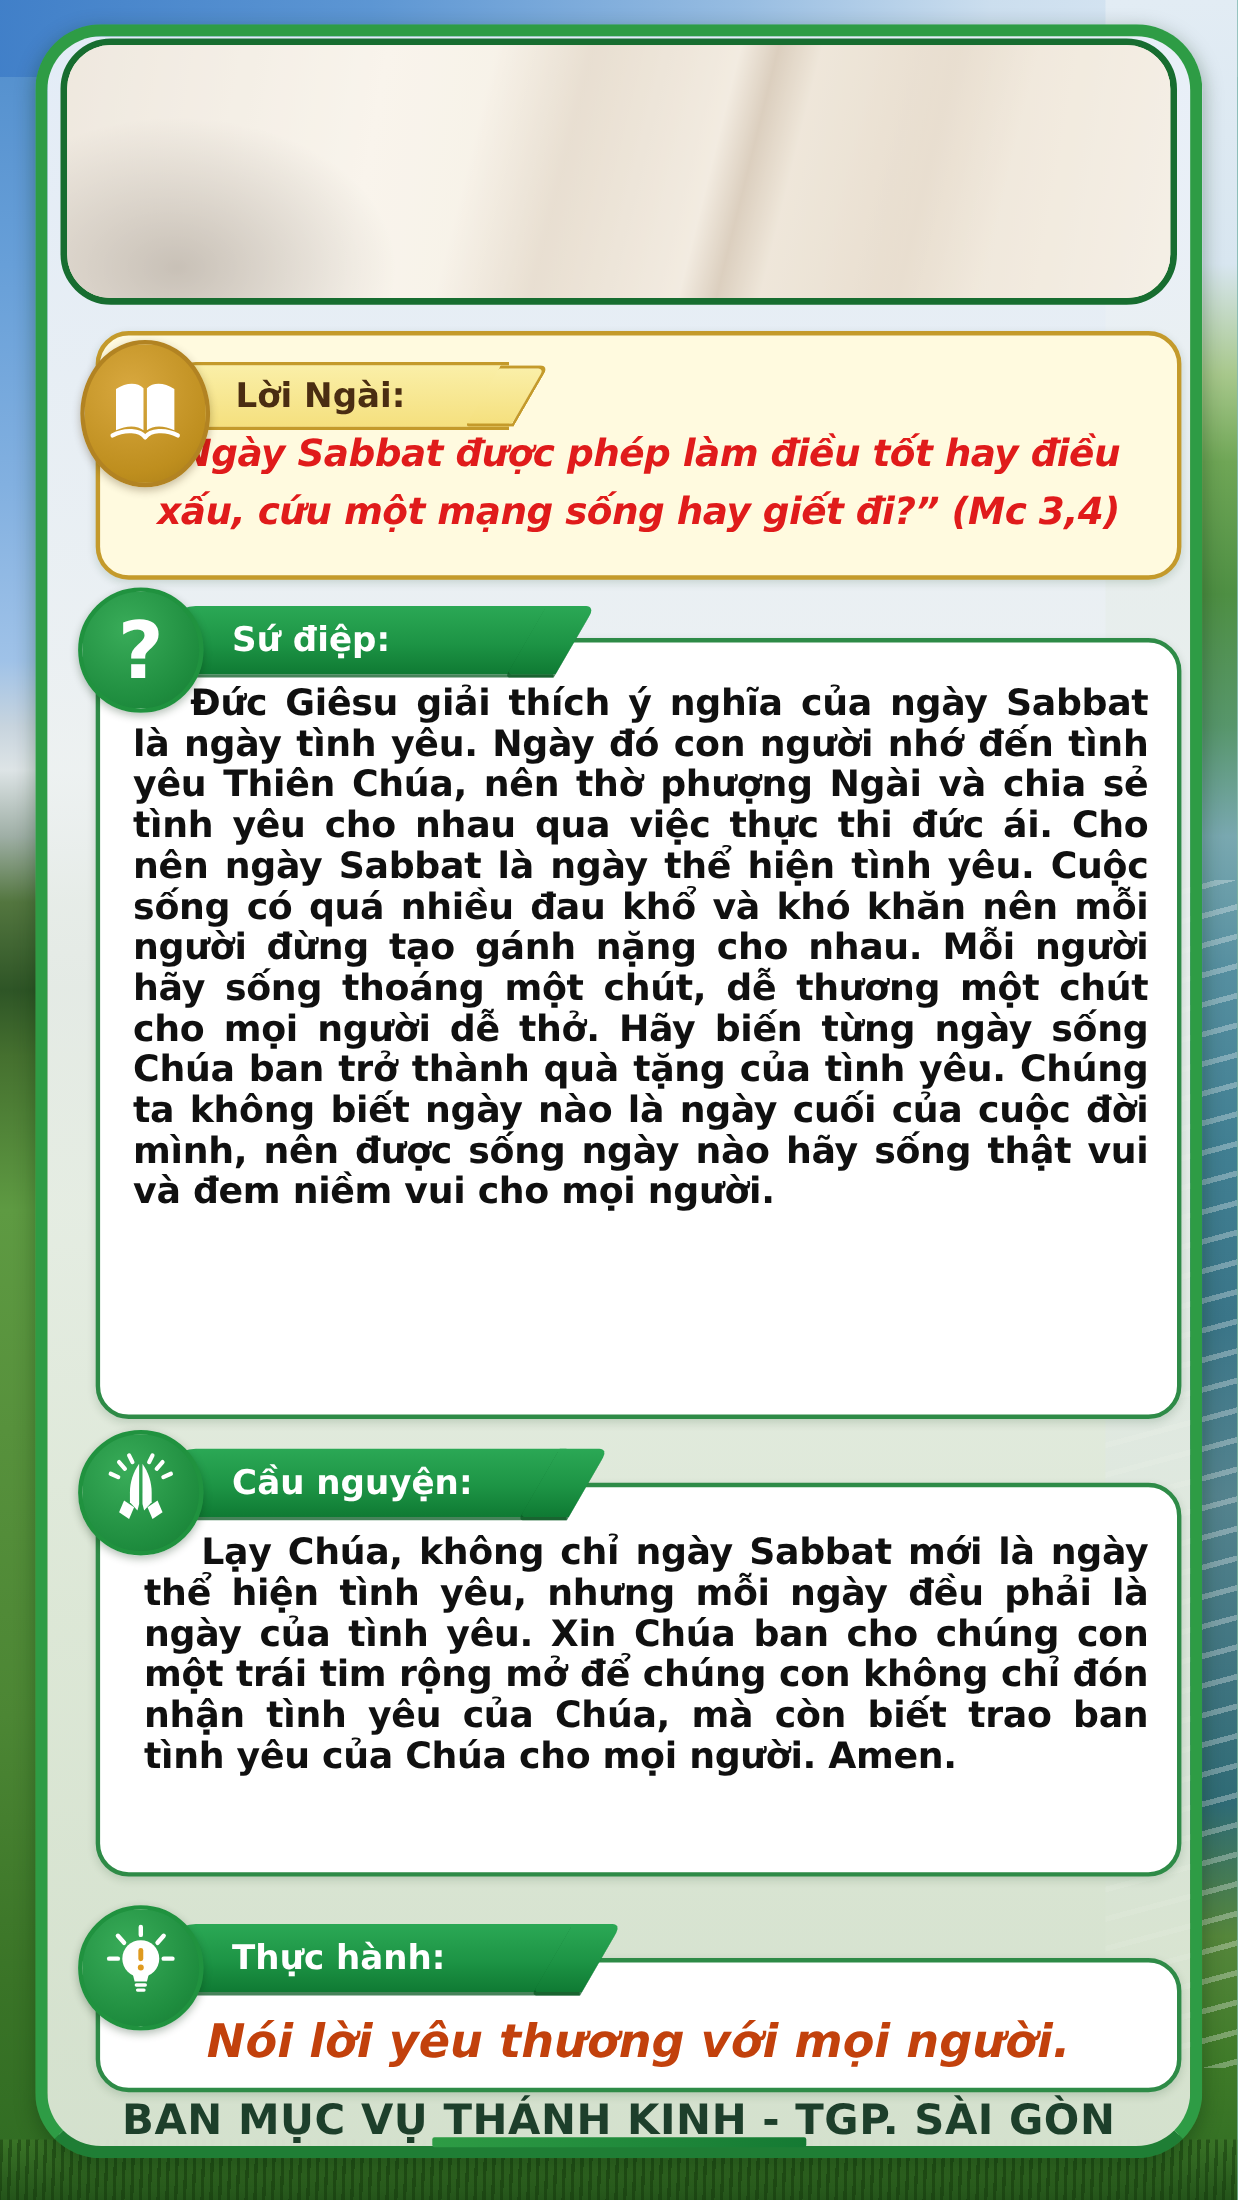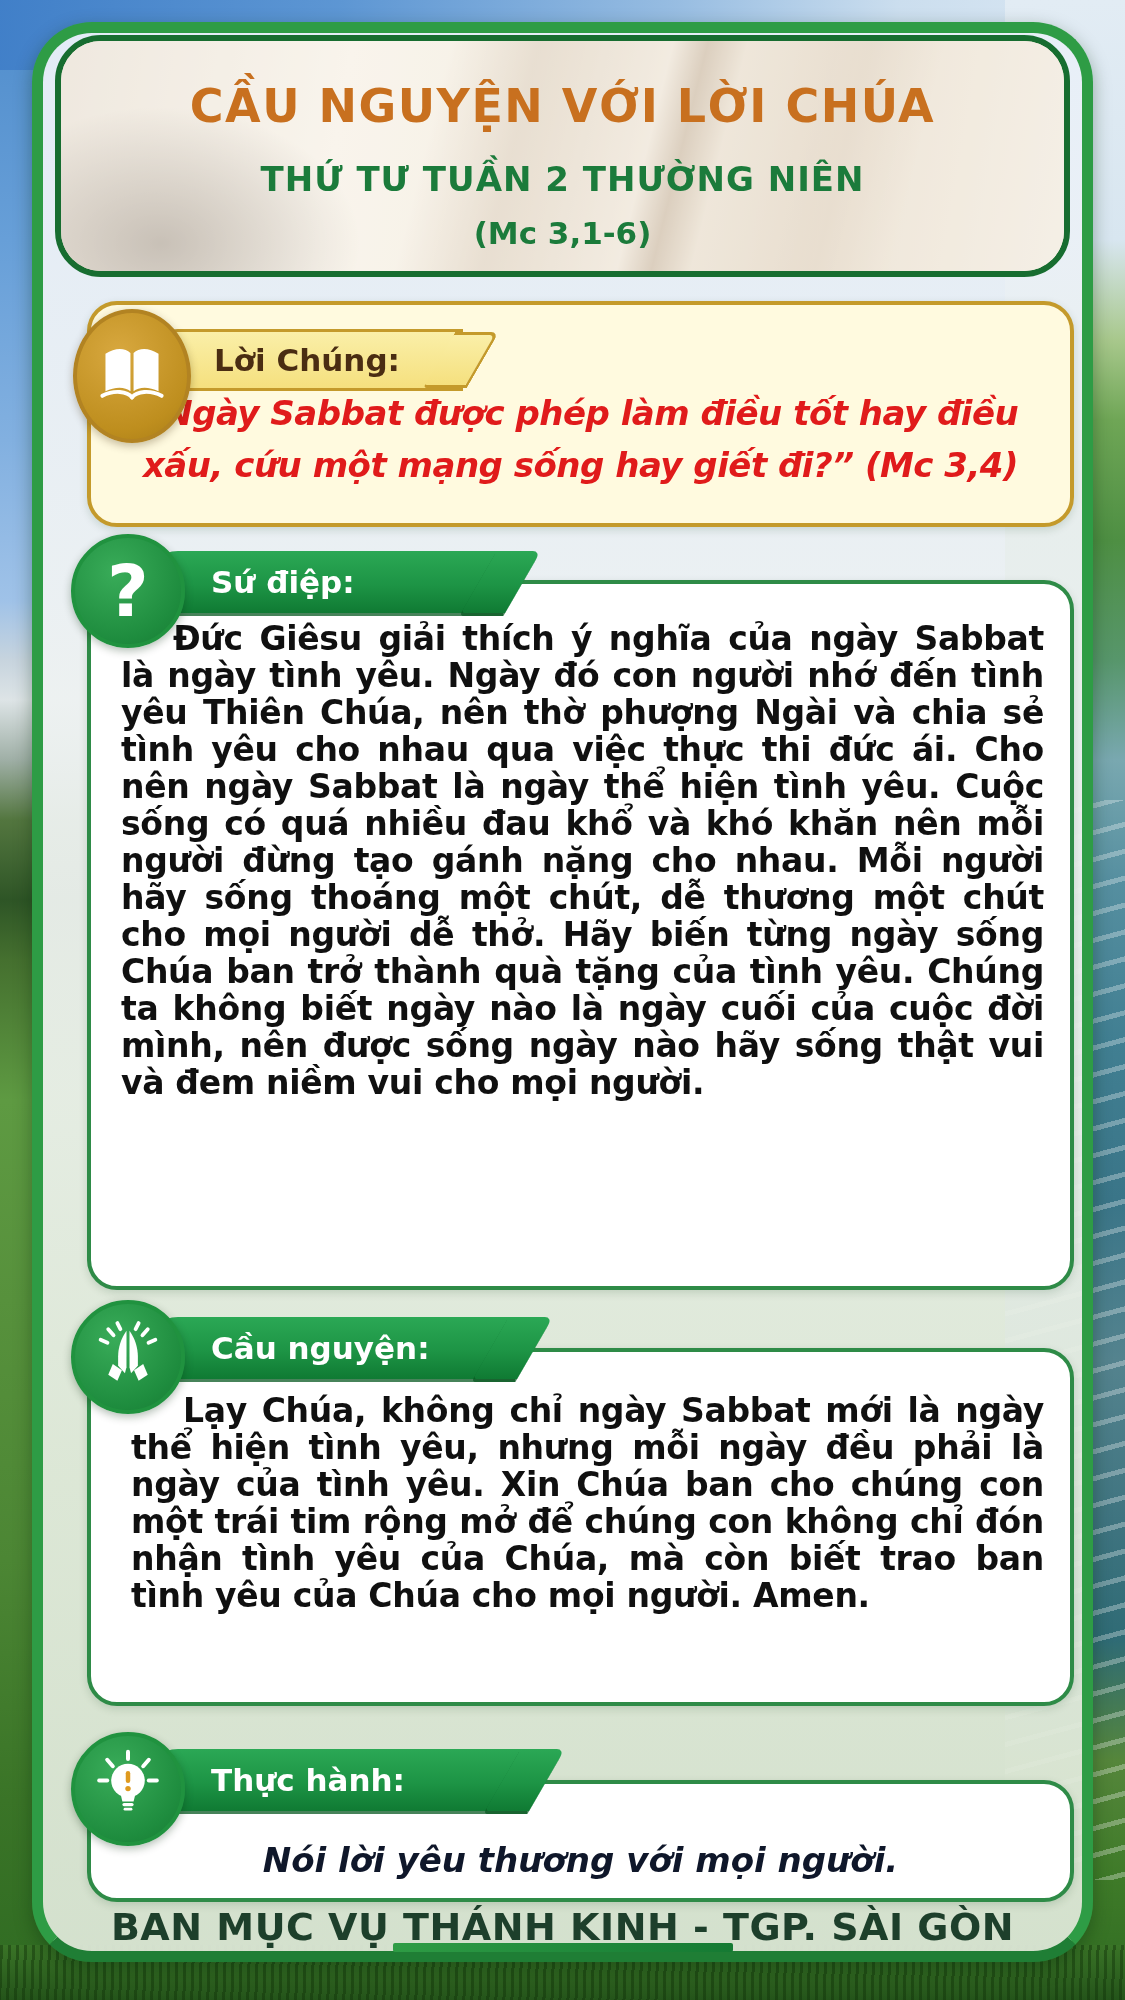--- a/index.html
+++ b/index.html
@@ -81,21 +81,21 @@
     text-align:justify;text-indent:52px;letter-spacing:-0.3px;}
 
   .cn-circle{left:28px;top:1267px;}
   .cn-banner{left:104px;top:1284px;width:368px;}
   .prayer-box{top:1315px;height:358px;padding:40px 26px 28px 40px;}
 
   .th-circle{left:28px;top:1699px;}
   .th-banner{left:104px;top:1716px;width:380px;}
   .practice-box{top:1747px;height:122px;display:flex;align-items:flex-end;
     justify-content:center;padding-bottom:18px;}
-  .practice-text{font-size:34px;font-weight:bold;font-style:italic;color:#0f172a;text-align:center;}
+  .practice-text{font-size:42px;font-weight:bold;font-style:italic;color:#c2410c;text-align:center;}
 
   .qmark{font-size:72px;font-weight:bold;color:#fff;line-height:1;}
 
   .footer-text{position:absolute;left:0;right:0;top:1872px;text-align:center;
     font-size:38px;font-weight:bold;color:#1D3F2B;letter-spacing:.5px;}
   .footer-bar{position:absolute;left:50%;transform:translateX(-50%);top:1910px;
     width:340px;height:9px;background:linear-gradient(90deg,#2E9C45,#157A33);border-radius:2px;}
 </style>
 </head>
 <body>
@@ -107,40 +107,35 @@
   <div class="bg-right"></div>
   <div class="bg-streaks"></div>
   <div class="bg-bottom"></div>
 
   <div class="card">
 
     <div class="header-box">
       <div class="hb-art"></div>
       <div class="hb-book"></div>
       <div class="hb-overlay"></div>
-      <div class="hb-text">
-        <div class="hb-title">CẦU NGUYỆN VỚI LỜI CHÚA</div>
-        <div class="hb-sub">THỨ TƯ TUẦN 2 THƯỜNG NIÊN</div>
-        <div class="hb-ref">(Mc 3,1-6)</div>
-      </div>
     </div>
 
     <div class="icon-circle circle-gold lc-circle">
       <span>
         <svg viewBox="0 0 100 100" width="78" height="78">
           <path d="M16 24 C28 16 41 16 48 23 L48 72 C41 66 28 66 16 72 Z" fill="#fff"></path>
           <path d="M84 24 C72 16 59 16 52 23 L52 72 C59 66 72 66 84 72 Z" fill="#fff"></path>
           <path d="M12 78 C27 70 44 72 50 80" stroke="#fff" stroke-width="5" fill="none" stroke-linecap="round"></path>
           <path d="M88 78 C73 70 56 72 50 80" stroke="#fff" stroke-width="5" fill="none" stroke-linecap="round"></path>
         </svg>
       </span>
     </div>
     <div class="banner banner-yellow lc-banner">
       <div class="cap"></div>
-      <span class="banner-label">Lời Chúng:</span>
+      <span class="banner-label">Lời Ngài:</span>
     </div>
     <div class="content-box quote-box">
       <div class="quote-text">“Ngày Sabbat được phép làm điều tốt hay điều xấu, cứu một mạng sống hay giết đi?” (Mc 3,4)</div>
     </div>
 
     <div class="icon-circle circle-green sd-circle">
       <span class="qmark">?</span>
     </div>
     <div class="banner banner-green sd-banner">
       <div class="cap"></div>

